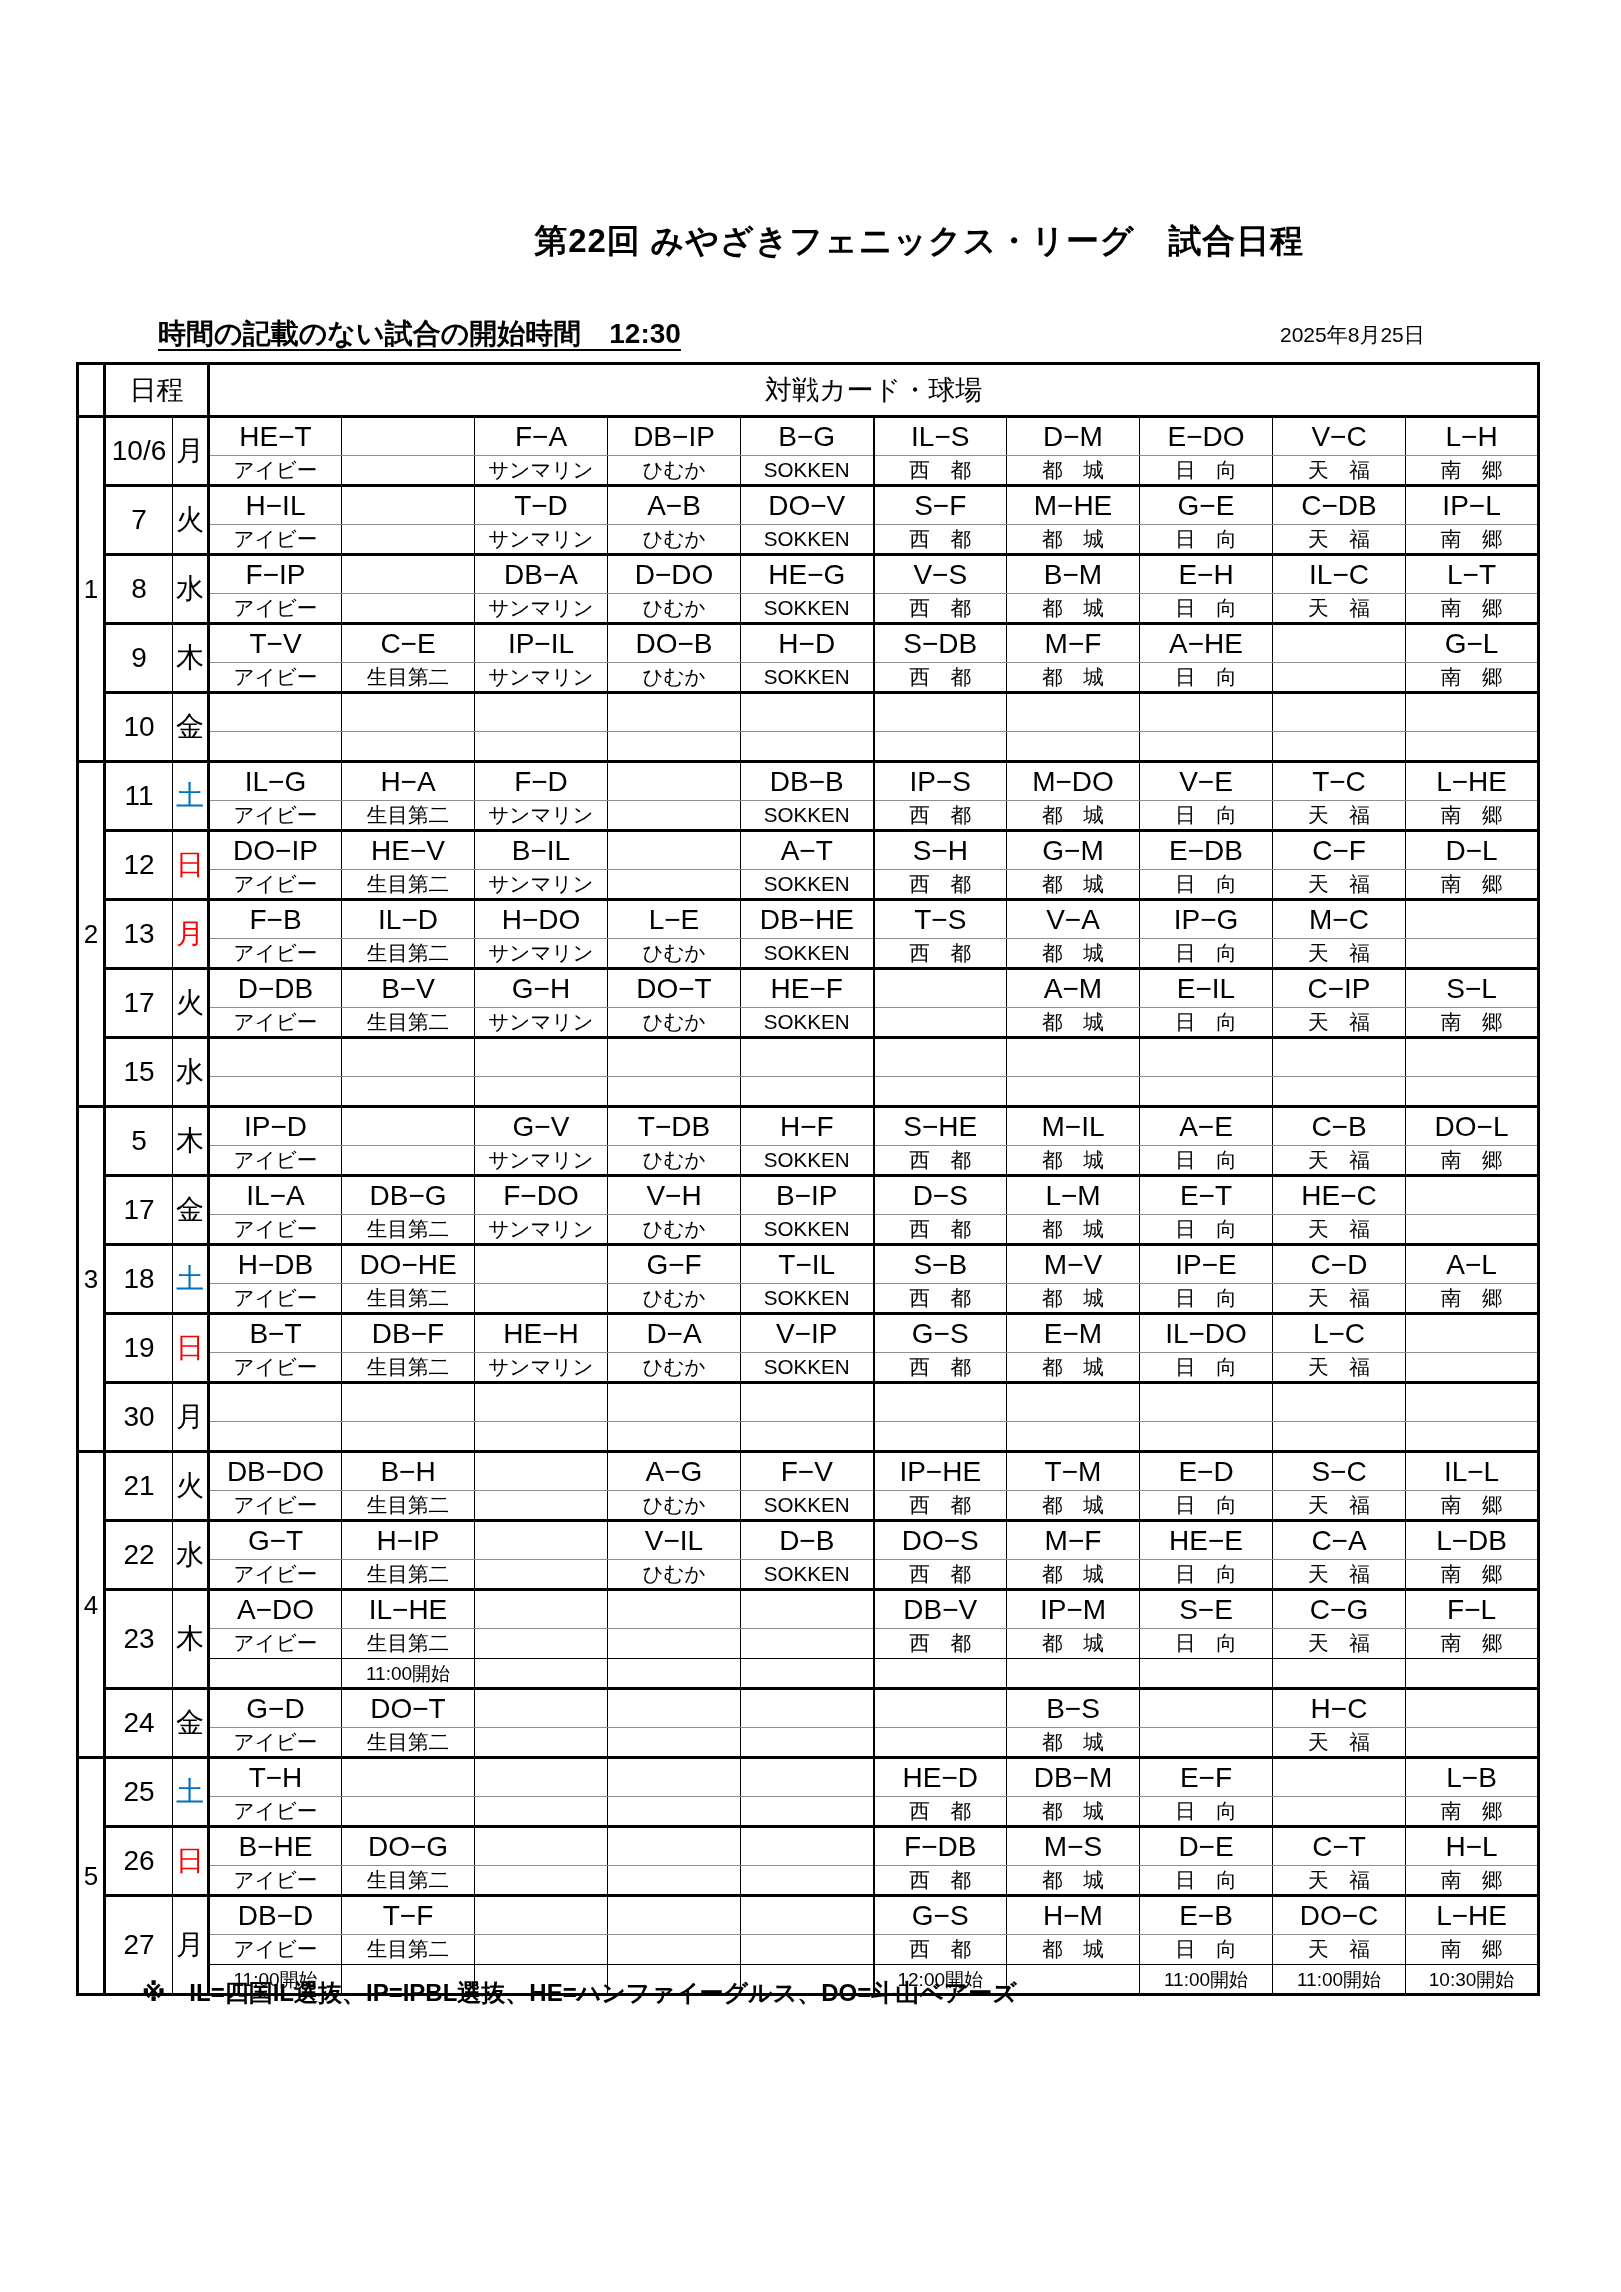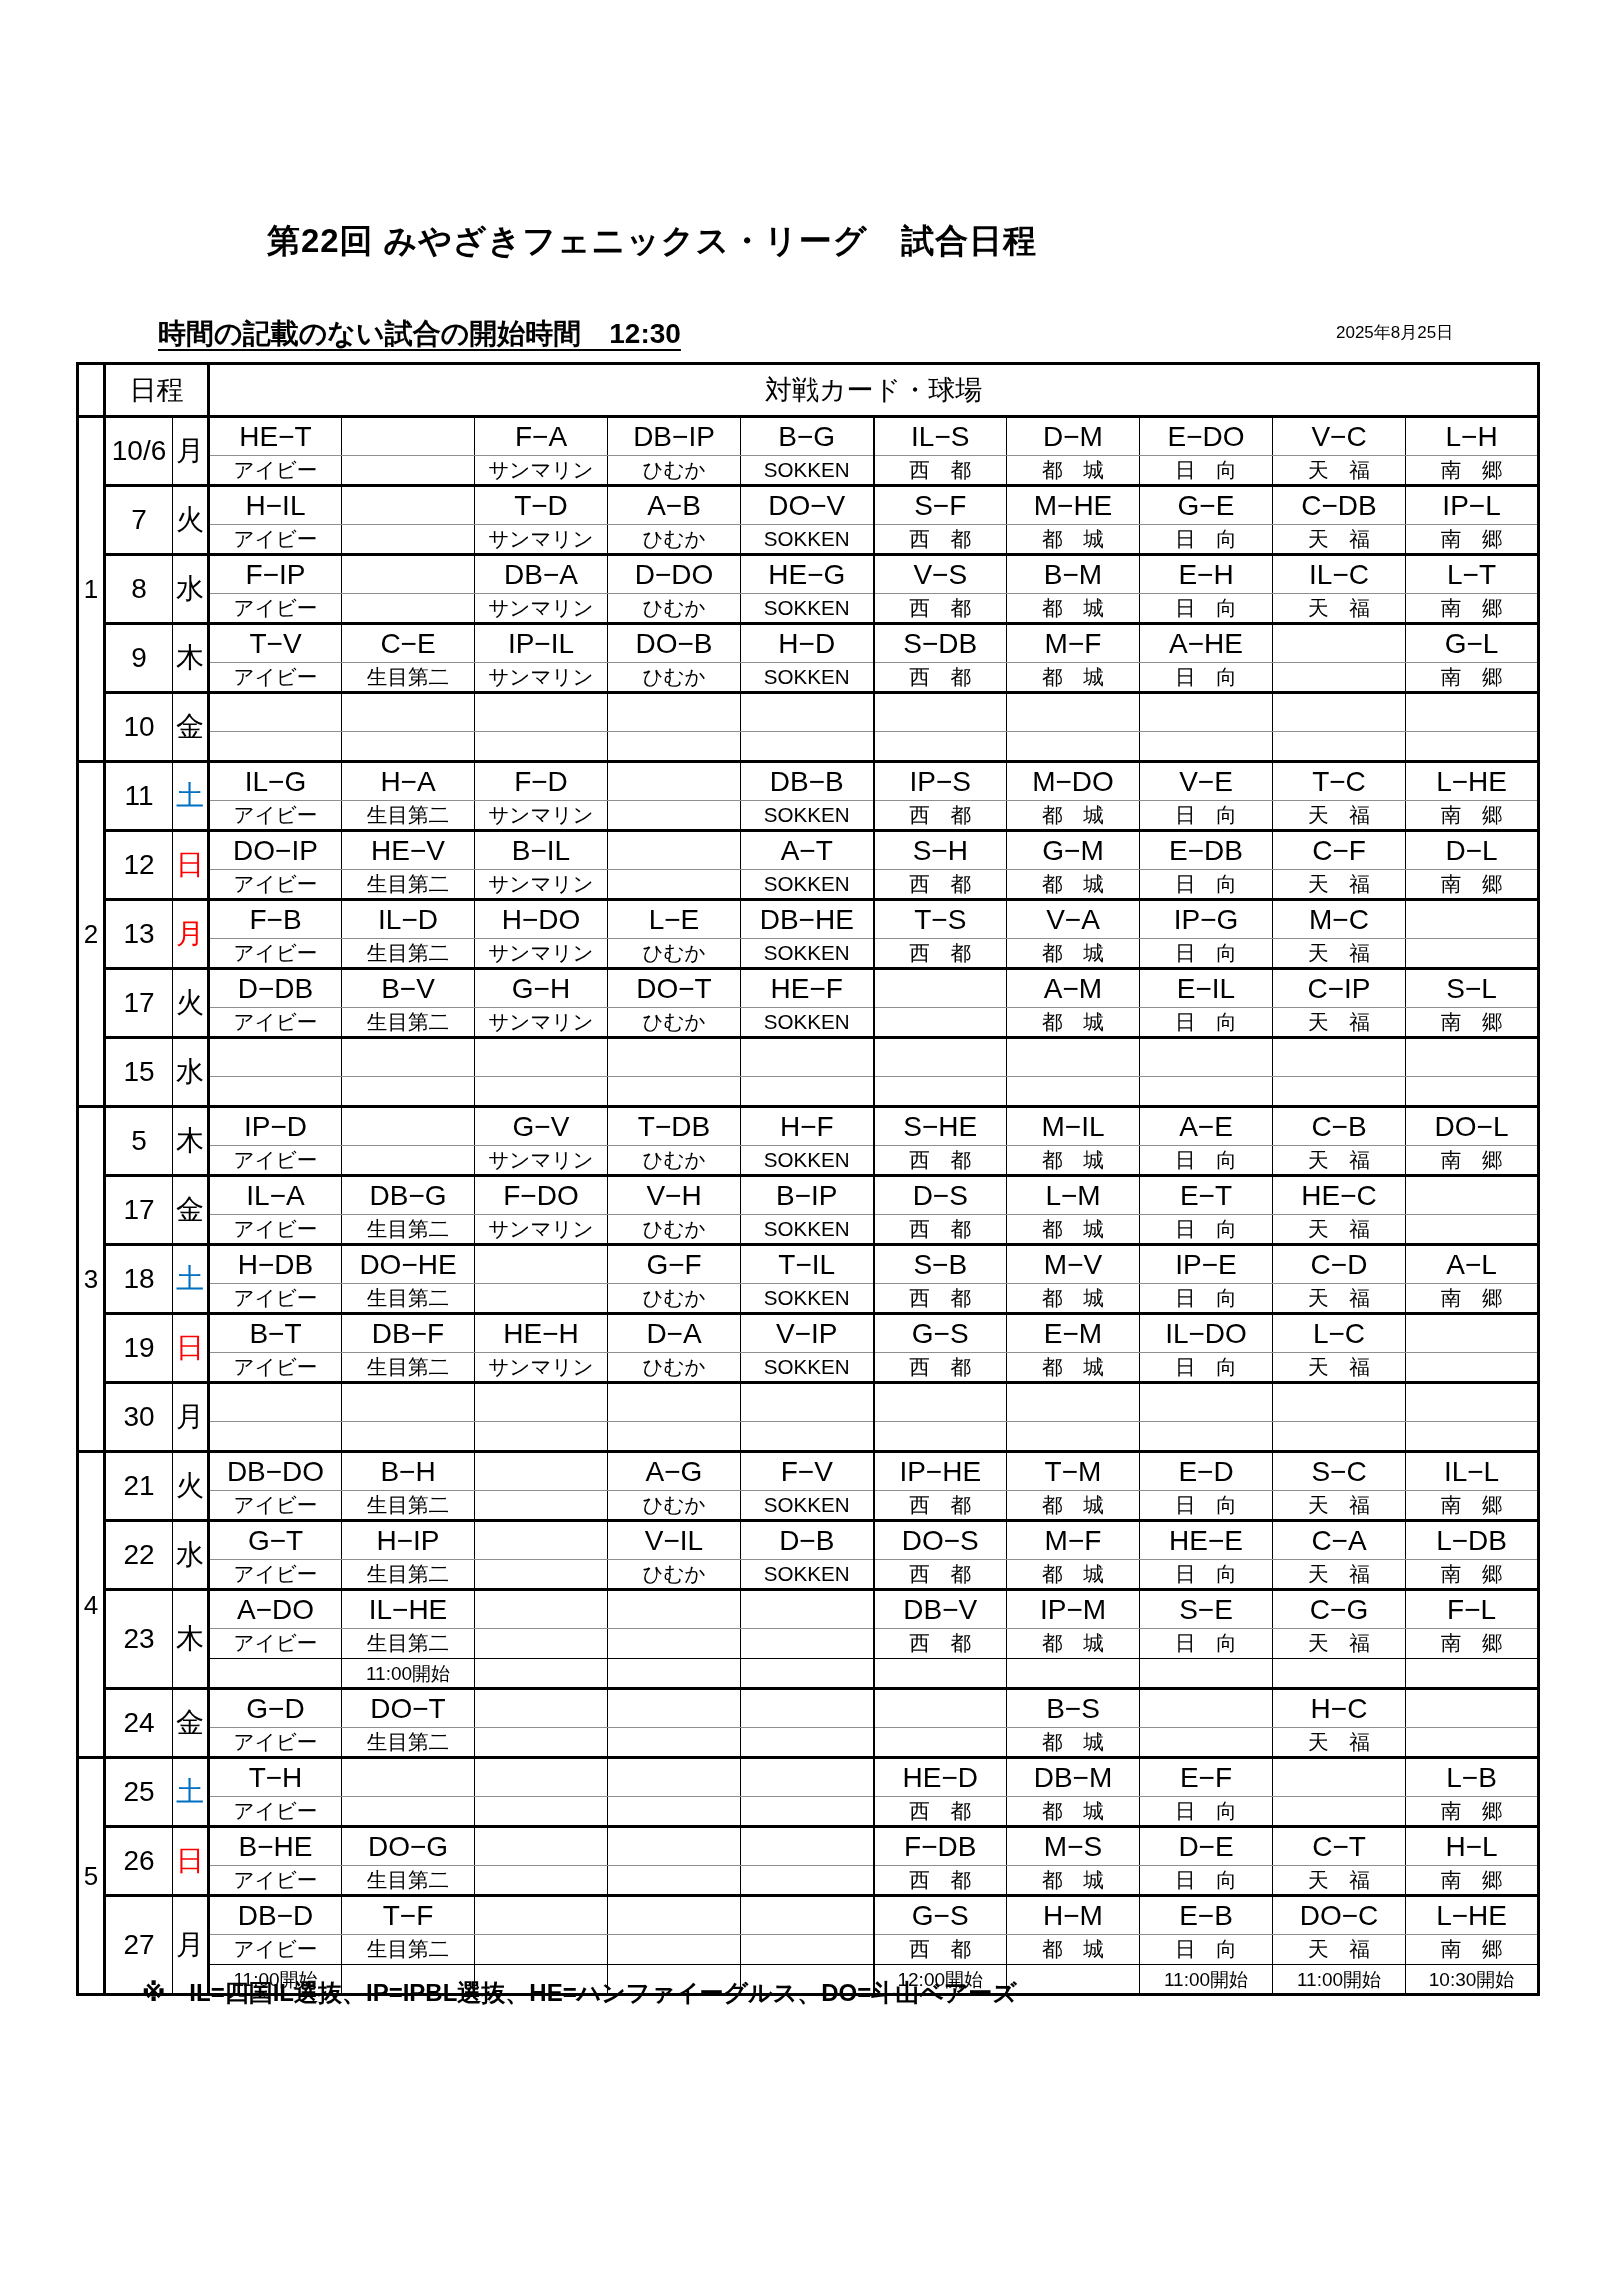--- a/index.html
+++ b/index.html
@@ -3,31 +3,31 @@
 <meta charset="utf-8">
 <style>
   html,body{margin:0;padding:0;background:#ffffff;}
   body{
     width:1621px;height:2293px;position:relative;
     font-family:"Liberation Sans","DejaVu Sans",sans-serif;
     color:#000;
   }
   .title{
     position:absolute;top:219px;left:0;width:1304px;
-    text-align:center;font-size:33px;font-weight:bold;letter-spacing:0.9px;
+    text-align:right;font-size:33px;font-weight:bold;letter-spacing:0.9px;
     white-space:nowrap;
   }
   .note{
     position:absolute;top:315px;left:158px;
     font-size:28px;font-weight:bold;text-decoration:underline;
     text-underline-offset:6.3px;white-space:nowrap;
   }
   .issued{
-    position:absolute;top:321px;left:1336px;
-    font-size:17px;white-space:nowrap;
+    position:absolute;top:321px;left:1280px;
+    font-size:21px;white-space:nowrap;
   }
   table.sched{
     position:absolute;top:362px;left:76px;width:1226px;
     border-collapse:collapse;table-layout:fixed;
     border:3.6px solid #000;
   }
   table.sched th,table.sched td{
     padding:0;margin:0;text-align:center;vertical-align:middle;
     overflow:hidden;white-space:nowrap;line-height:1;
   }

